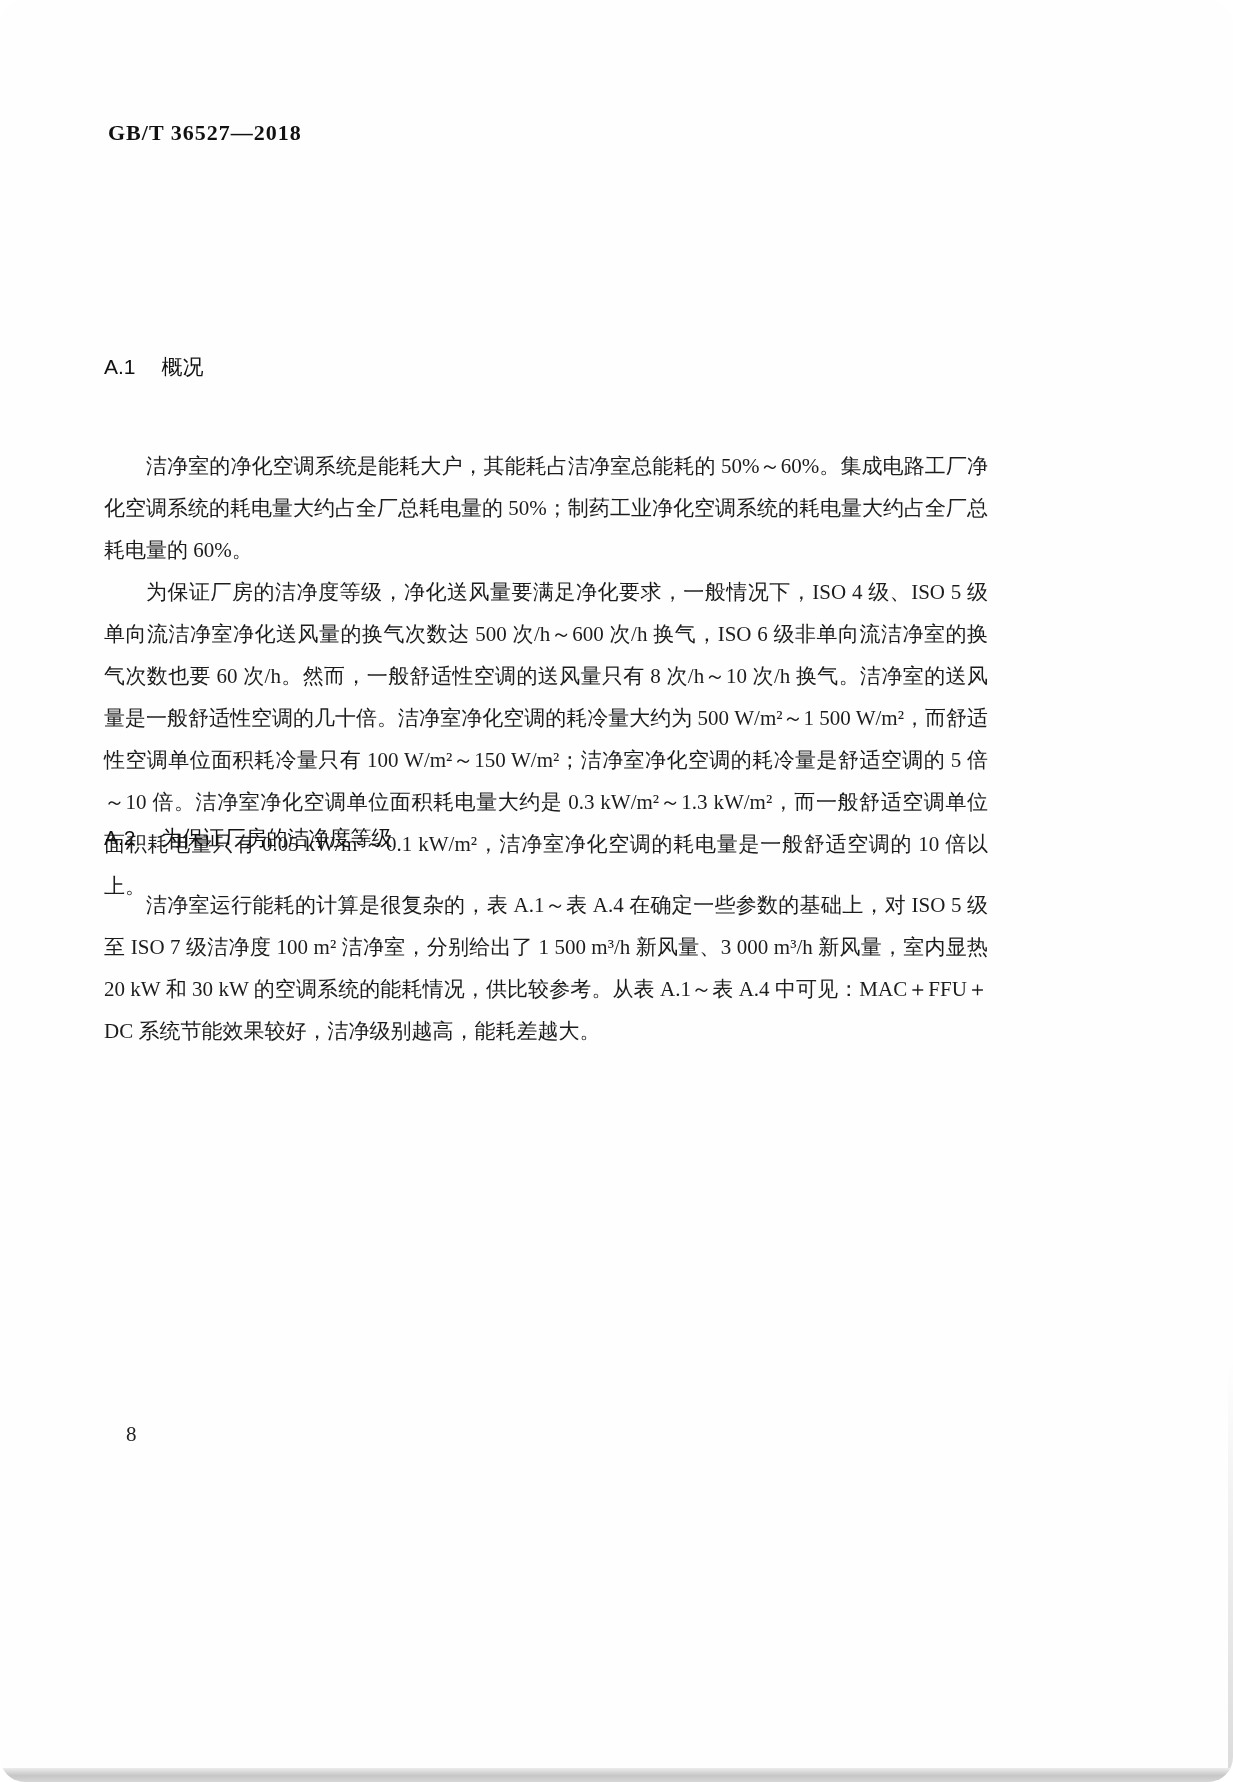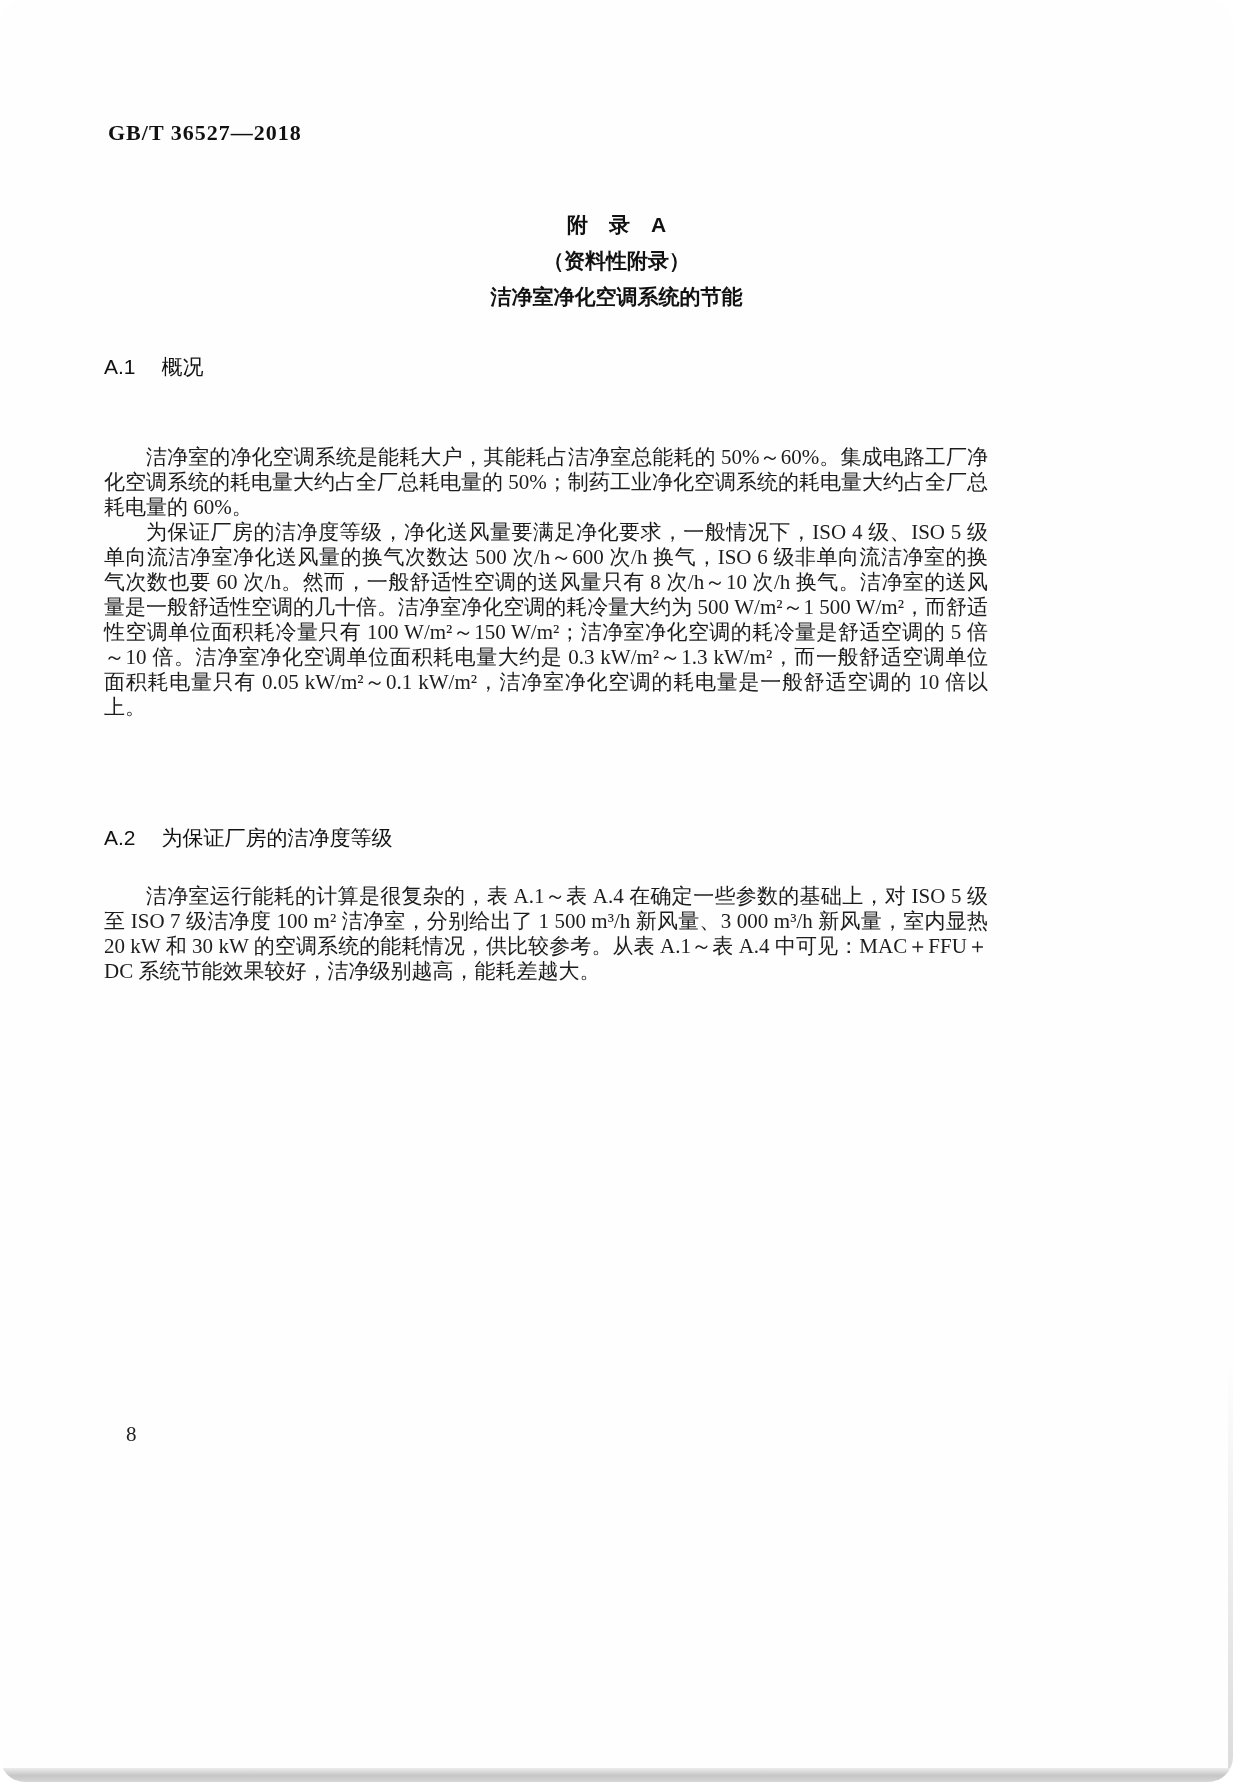--- a/index.html
+++ b/index.html
@@ -49,21 +49,21 @@
     color: #111;
   }
   .sec-heading .num { margin-right: 26px; }
   .heading-a1 { top: 353px; }
   .heading-a2 { top: 824px; }
   .body-text {
     position: absolute;
     left: 104px;
     width: 884px;
     font-size: 21px;
-    line-height: 25px;
+    line-height: 42px;
     text-align: justify;
     color: #1c1c1c;
   }
   .body-text p {
     margin: 0;
     text-indent: 2em;
   }
   .block-a1 { top: 445px; }
   .block-a2 { top: 884px; }
   .page-number {
@@ -90,25 +90,20 @@
     background: linear-gradient(to bottom, rgba(200,200,200,0) 0%, rgba(190,190,190,0.55) 100%);
   }
 </style>
 </head>
 <body>
 
 <div class="page">
 
   <div class="std-header">GB/T 36527—2018</div>
 
-  <div class="appendix-block">
-    <div class="line">附　录　A</div>
-    <div class="line">（资料性附录）</div>
-    <div class="line">洁净室净化空调系统的节能</div>
-  </div>
 
   <div class="sec-heading heading-a1">
     <span class="num">A.1</span><span>概况</span>
   </div>
 
   <div class="body-text block-a1">
     <p>洁净室的净化空调系统是能耗大户，其能耗占洁净室总能耗的 50%～60%。集成电路工厂净化空调系统的耗电量大约占全厂总耗电量的 50%；制药工业净化空调系统的耗电量大约占全厂总耗电量的 60%。</p>
     <p>为保证厂房的洁净度等级，净化送风量要满足净化要求，一般情况下，ISO 4 级、ISO 5 级单向流洁净室净化送风量的换气次数达 500 次/h～600 次/h 换气，ISO 6 级非单向流洁净室的换气次数也要 60 次/h。然而，一般舒适性空调的送风量只有 8 次/h～10 次/h 换气。洁净室的送风量是一般舒适性空调的几十倍。洁净室净化空调的耗冷量大约为 500 W/m²～1 500 W/m²，而舒适性空调单位面积耗冷量只有 100 W/m²～150 W/m²；洁净室净化空调的耗冷量是舒适空调的 5 倍～10 倍。洁净室净化空调单位面积耗电量大约是 0.3 kW/m²～1.3 kW/m²，而一般舒适空调单位面积耗电量只有 0.05 kW/m²～0.1 kW/m²，洁净室净化空调的耗电量是一般舒适空调的 10 倍以上。</p>
   </div>
 

